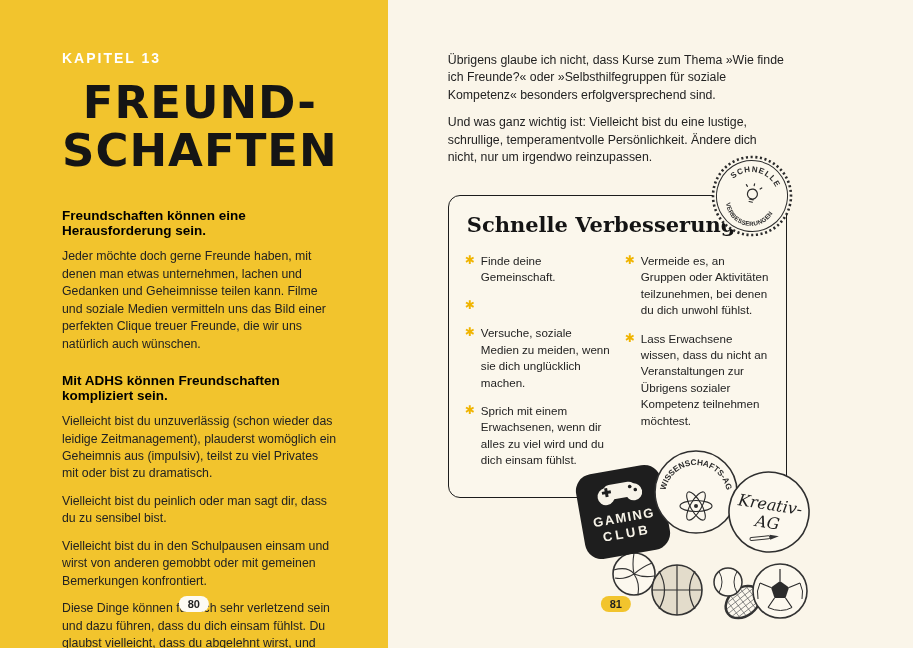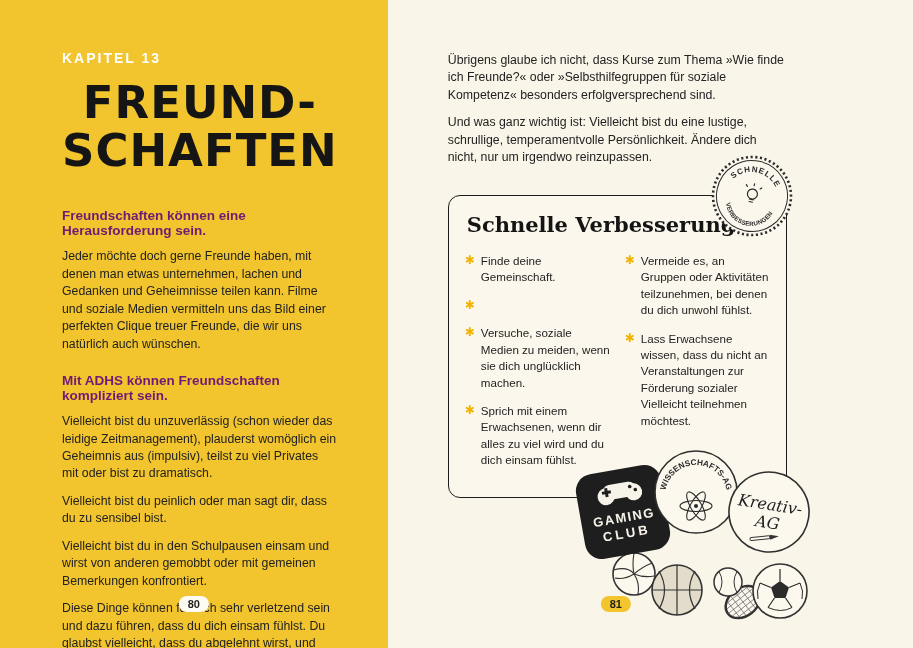--- a/index.html
+++ b/index.html
@@ -33,21 +33,21 @@
     line-height:1.06;
     letter-spacing:1px;
     color:#151515;
     margin-bottom:34px;
     text-align:center;
   }
   .t-line { display:block; }
   .sec-heading {
     font-size:13.5px;
     font-weight:bold;
-    color:#701a75;
+    color:#000000;
     margin:0 0 10px 0;
   }
   .sec-heading.mt { margin-top:20px; }
   .page.left p {
     font-size:12.3px;
     line-height:1.42;
     margin-bottom:10px;
     color:#222222;
   }
 
@@ -193,21 +193,21 @@
             <p class="tip-text">Sprich mit einem Erwachsenen, wenn dir alles zu viel wird und du dich einsam fühlst.</p>
           </div>
         </div>
         <div class="tips-col">
           <div class="tip">
             <span class="star">✱</span>
             <p class="tip-text">Vermeide es, an Gruppen oder Aktivitäten teilzunehmen, bei denen du dich unwohl fühlst.</p>
           </div>
           <div class="tip">
             <span class="star">✱</span>
-            <p class="tip-text">Lass Erwachsene wissen, dass du nicht an Veranstaltungen zur Förderung sozialer Vielleicht teilnehmen möchtest.</p>
+            <p class="tip-text">Lass Erwachsene wissen, dass du nicht an Veranstaltungen zur Übrigens sozialer Kompetenz teilnehmen möchtest.</p>
           </div>
         </div>
       </div>
     </div>
 
     <svg class="stickers" viewBox="0 0 268 188" width="268" height="188" aria-hidden="true">
       <defs>
         <path id="sciArc" d="M 103,46 A 31,31 0 0 1 165,46"></path>
         <clipPath id="racketClip">
             <ellipse cx="0" cy="0" rx="13" ry="18"></ellipse>

